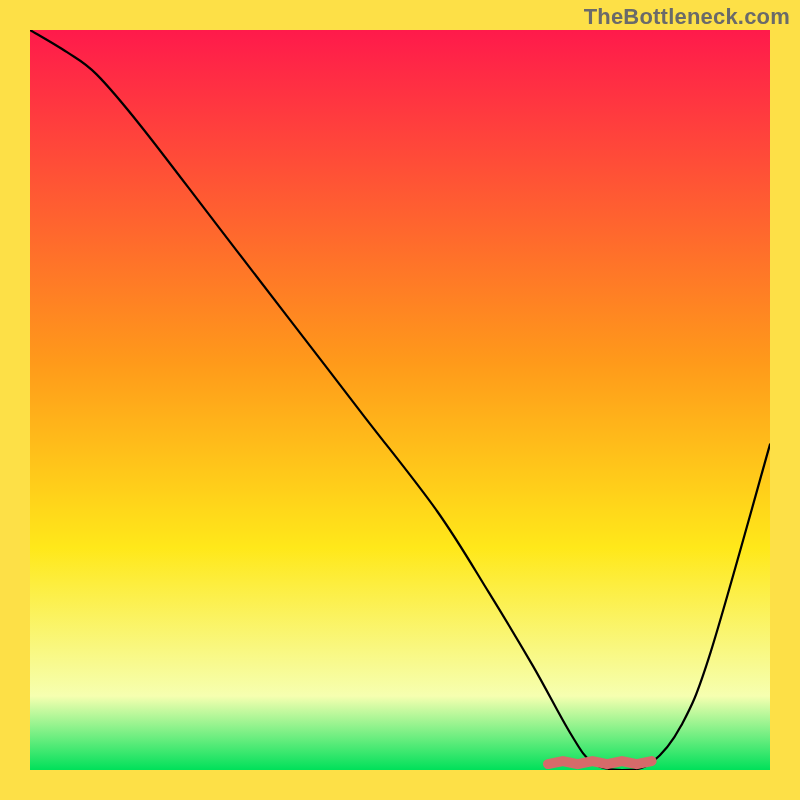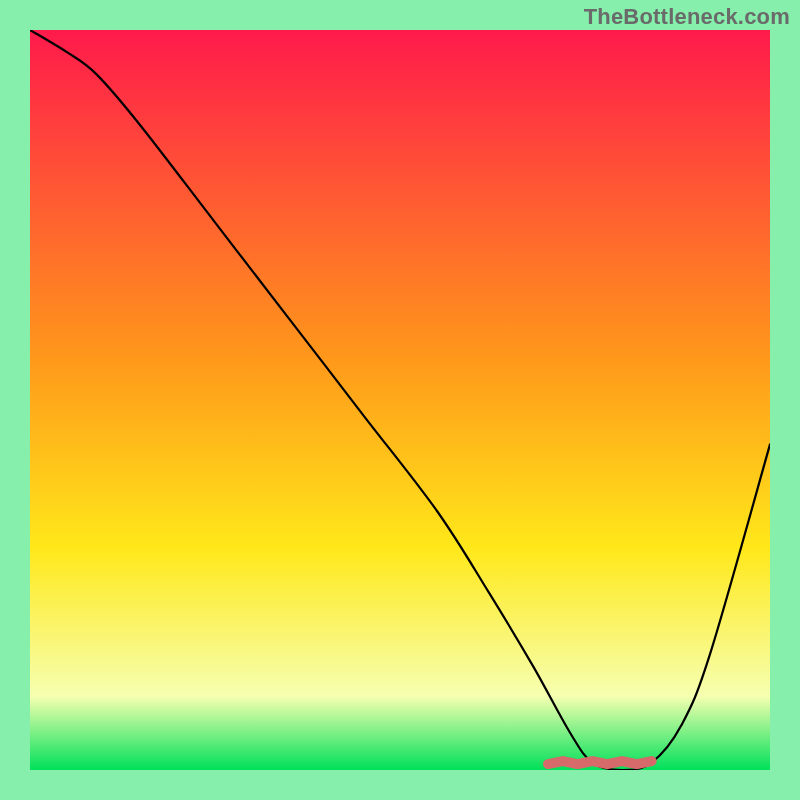--- a/index.html
+++ b/index.html
@@ -7,21 +7,21 @@
     padding: 0;
     width: 800px;
     height: 800px;
     background: #000;
     font-family: Arial, Helvetica, sans-serif;
   }
   .frame {
     position: relative;
     width: 800px;
     height: 800px;
-    background: #86efac;
+    background: #fde047;
   }
   .watermark {
     position: absolute;
     top: 4px;
     right: 10px;
     color: #6a6a6a;
     font-size: 22px;
     font-weight: 600;
     letter-spacing: 0.2px;
     z-index: 3;

